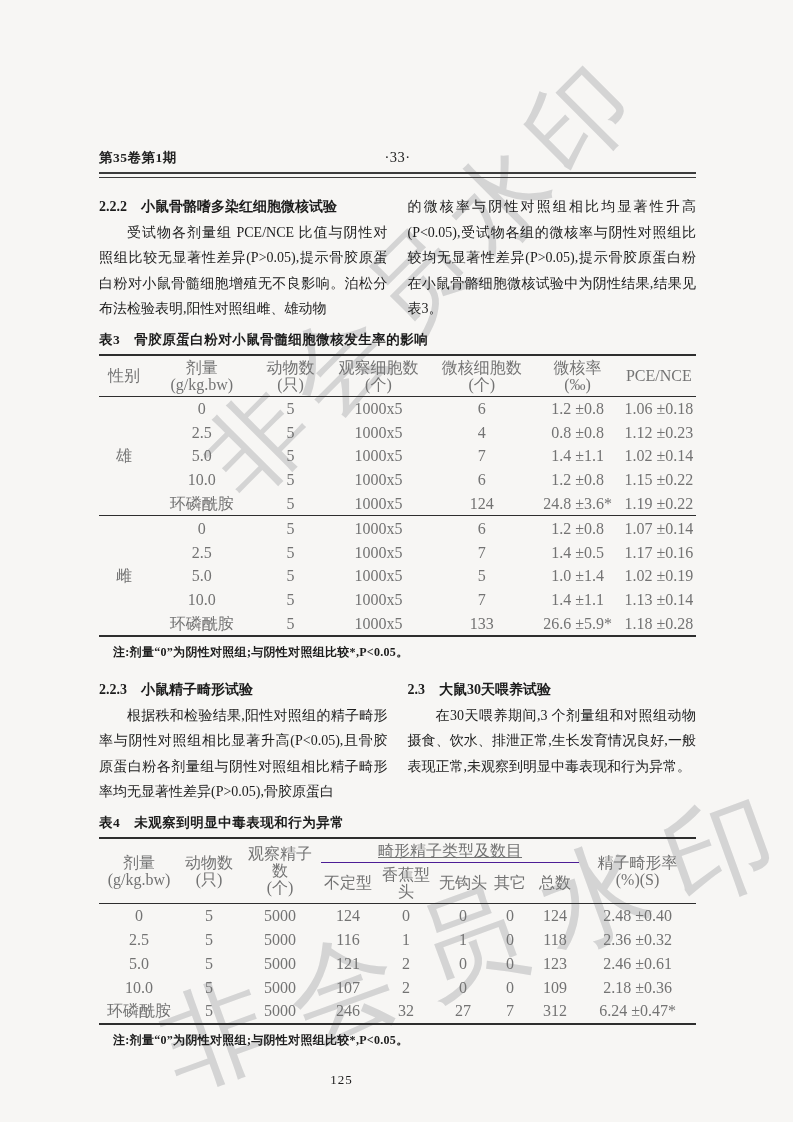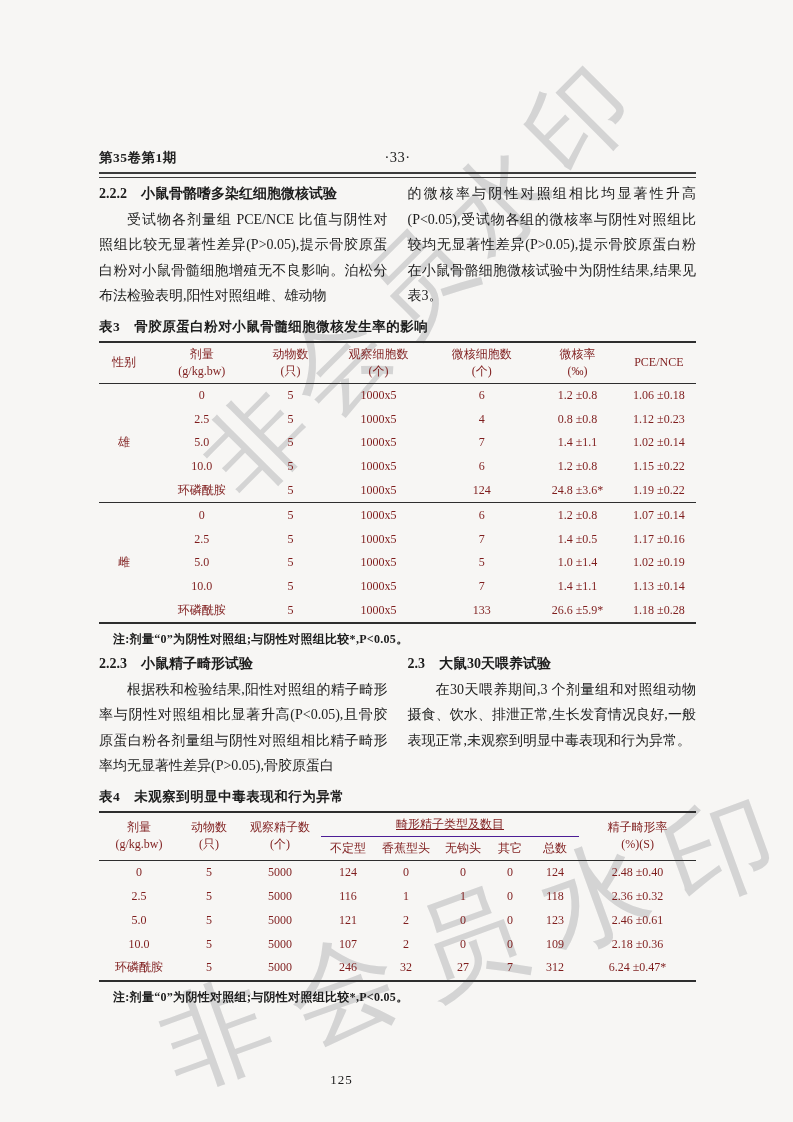--- a/index.html
+++ b/index.html
@@ -25,29 +25,29 @@
 
   .page-header{
     margin-top:149px;display:grid;grid-template-columns:1fr auto 1fr;
     align-items:baseline;font-size:13.5px;letter-spacing:0.5px;color:#222;
   }
   .page-header .issue{justify-self:start;font-weight:bold;}
   .page-header .running-title{justify-self:center;}
   .page-header .marker{justify-self:end;font-size:14.5px;}
   .header-rule{margin-top:5px;height:3px;border-top:2px solid #3c3c3c;border-bottom:1px solid #3c3c3c;}
 
-  .two-col{display:flex;gap:20px;margin-top:3px;}
+  .two-col{display:flex;gap:20px;margin-top:16px;}
   .col{width:291px;text-align:justify;font-size:14px;line-height:25.5px;color:#1c1c1c;}
   .col-heading{font-weight:700;}
   .body-p{margin:0;}
   .body-p.indent{text-indent:2em;}
 
   .tbl-caption{text-align:left;font-weight:700;font-size:13.5px;margin:9px 0 5px;letter-spacing:0.5px;}
 
-  table{width:100%;border-collapse:collapse;table-layout:fixed;font-size:12px;color:#7f1d1d;}
+  table{width:100%;border-collapse:collapse;table-layout:fixed;font-size:16px;color:#737373;}
   .paper-table{border-top:2px solid #2e2e2e;border-bottom:2px solid #2e2e2e;}
   .paper-table thead{border-bottom:1.5px solid #2e2e2e;}
   th{font-weight:400;padding:3px 2px;text-align:center;vertical-align:middle;}
   td{padding:3.4px 2px;text-align:center;vertical-align:middle;line-height:17px;}
   th .h-line{line-height:17px;}
   tr.group-sep td{border-top:1.5px solid #2e2e2e;}
   td.sex-cell{vertical-align:middle;}
   th.span-head{border-bottom:1px solid #4c1d95;text-decoration:underline;}
 
   .tbl-note{font-size:12px;margin:7px 0 0 14px;letter-spacing:0.3px;font-weight:bold;}

